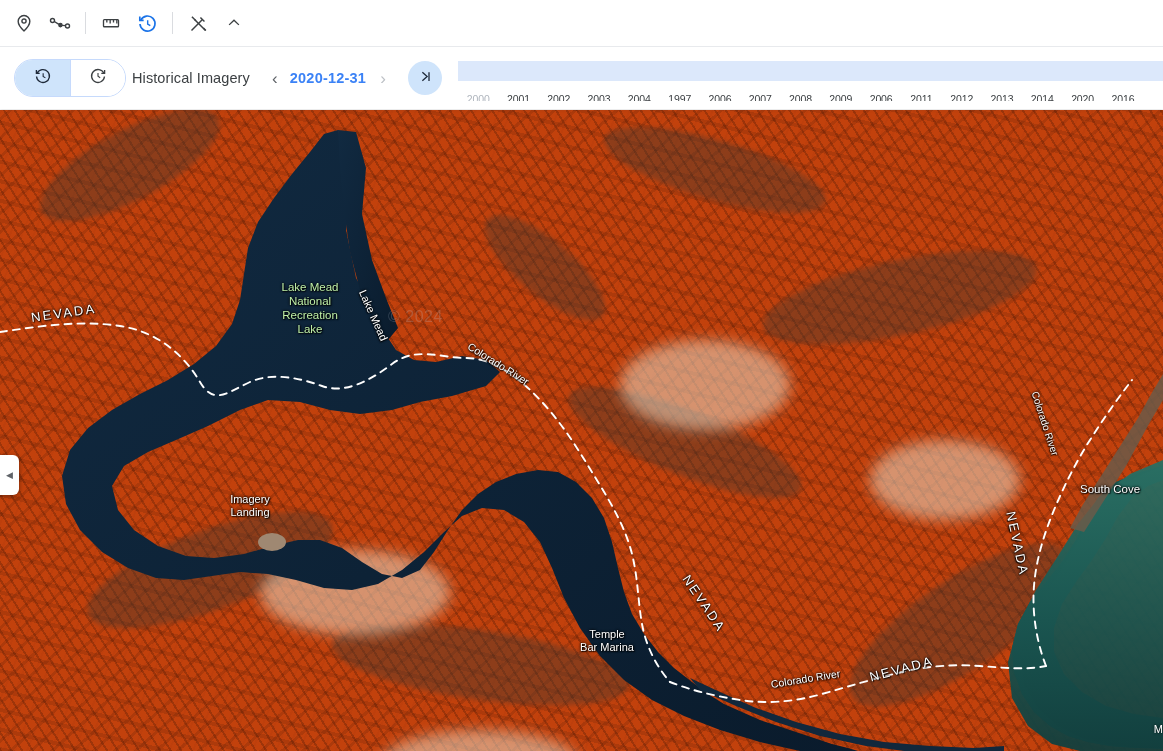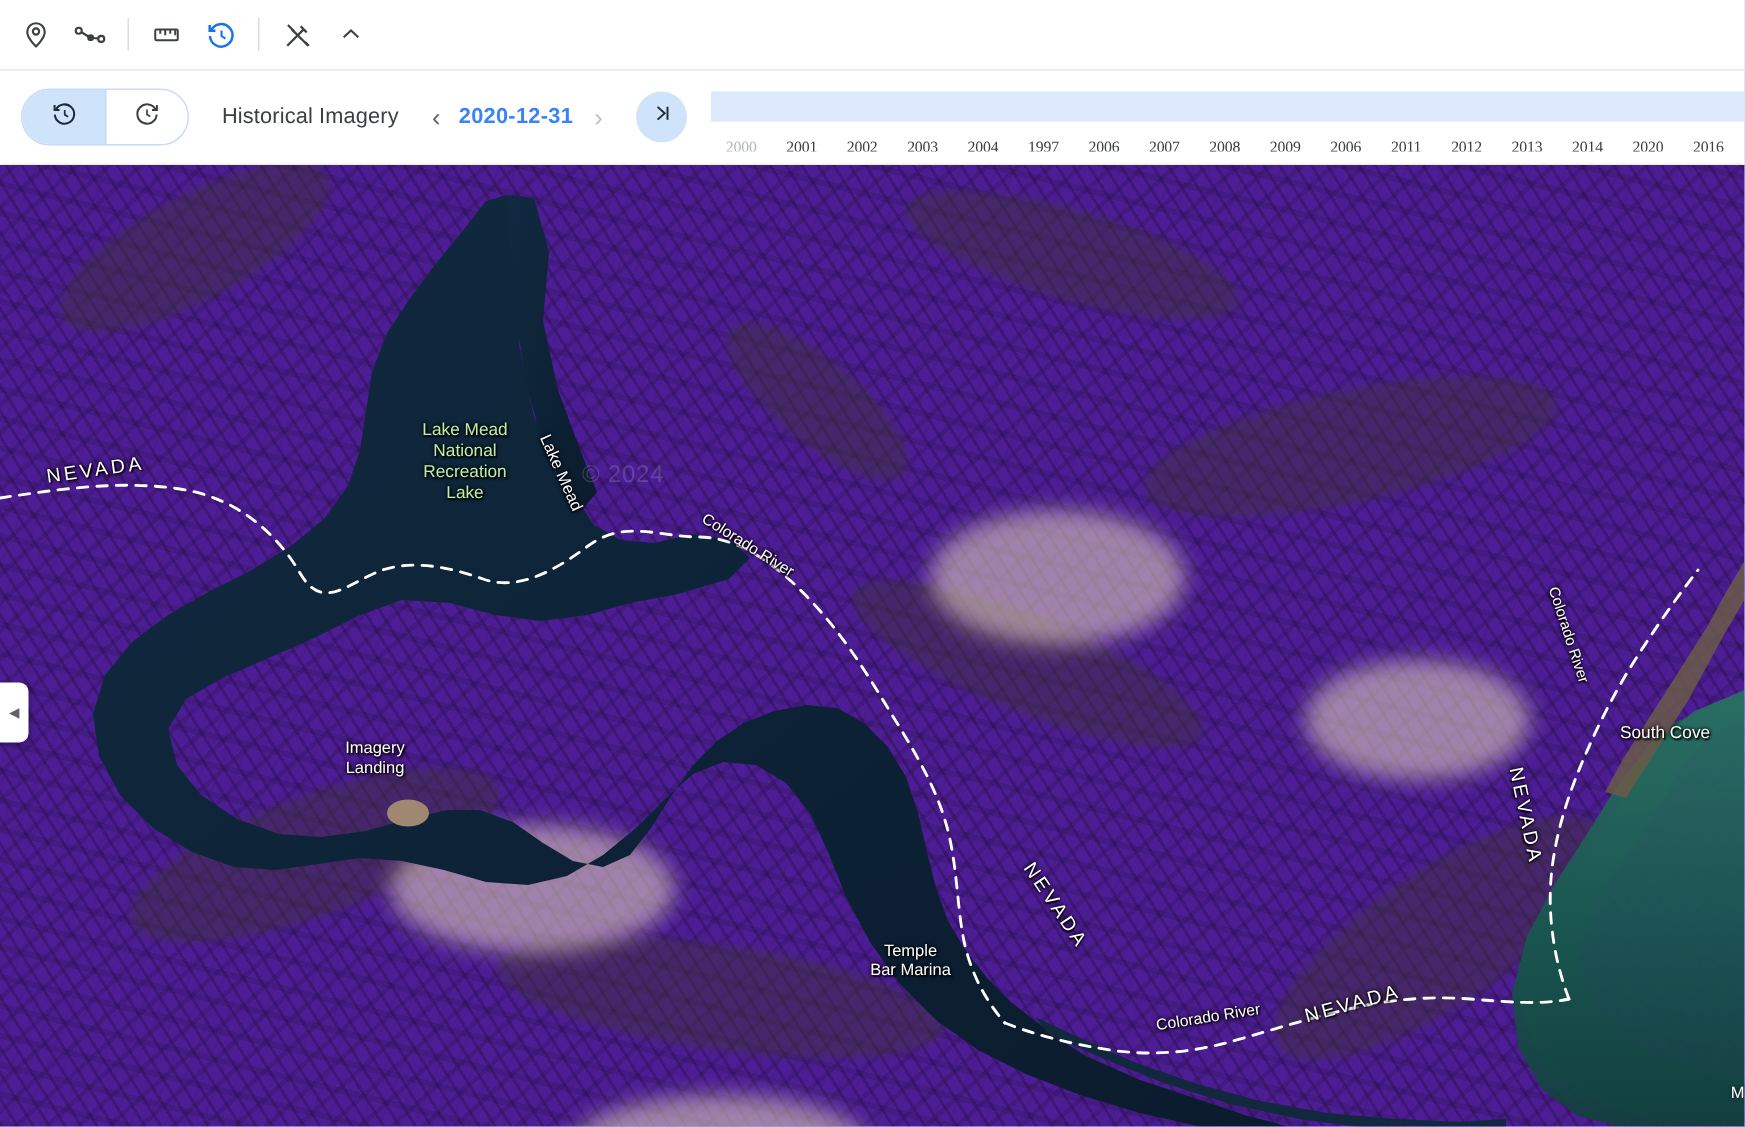--- a/index.html
+++ b/index.html
@@ -48,21 +48,21 @@
   }
   .seg {
     width: 55px; height: 100%;
     display: flex; align-items: center; justify-content: center;
     cursor: pointer; background: #fff;
   }
   .seg.active { background: #cfe4fb; }
   .seg + .seg { border-left: 1px solid #c6dafc; }
 
   .hist-label {
-    margin-left: 22px;
+    margin-left: 6px;
     font-size: 14.5px; color: #3c4043; font-weight: 500;
     white-space: nowrap;
     letter-spacing: .1px;
   }
   .nav-chevron {
     width: 26px; height: 30px;
     display: flex; align-items: center; justify-content: center;
     cursor: pointer; font-size: 17px; line-height: 1;
   }
   .nav-chevron.prev { color: #5f6368; margin-left: 12px; }
@@ -99,30 +99,29 @@
     cursor: pointer;
   }
   .tl-dot {
     width: 5px; height: 5px; border-radius: 50%;
     background: #1f2a44; margin-top: 13px;
   }
   .tl-year.dim .tl-dot { background: #b9c2d4; }
   .tl-lbl {
     font-size: 10.5px; color: #3c4043; margin-top: 25px;
     letter-spacing: -.1px;
-    font-family: Liberation Serif, serif;
   }
   .tl-year.dim .tl-lbl { color: #b0b6be; }
 
   
   .map {
     position: absolute; left: 0; top: 110px;
     width: 1163px; height: 641px;
     overflow: hidden;
-    background: #4c1d95;
+    background: #c2410c;
   }
   .map-canvas { position: absolute; inset: 0; }
 
   
   .terrain {
     position: absolute; inset: 0;
     background:
       radial-gradient(ellipse 200px 130px at 8% 8%, #cfb9a6 0%, transparent 60%),
       radial-gradient(ellipse 260px 170px at 72% 12%, #c2ab96 0%, transparent 62%),
       radial-gradient(ellipse 230px 150px at 95% 30%, #b9a georgia 0%, transparent 60%),

